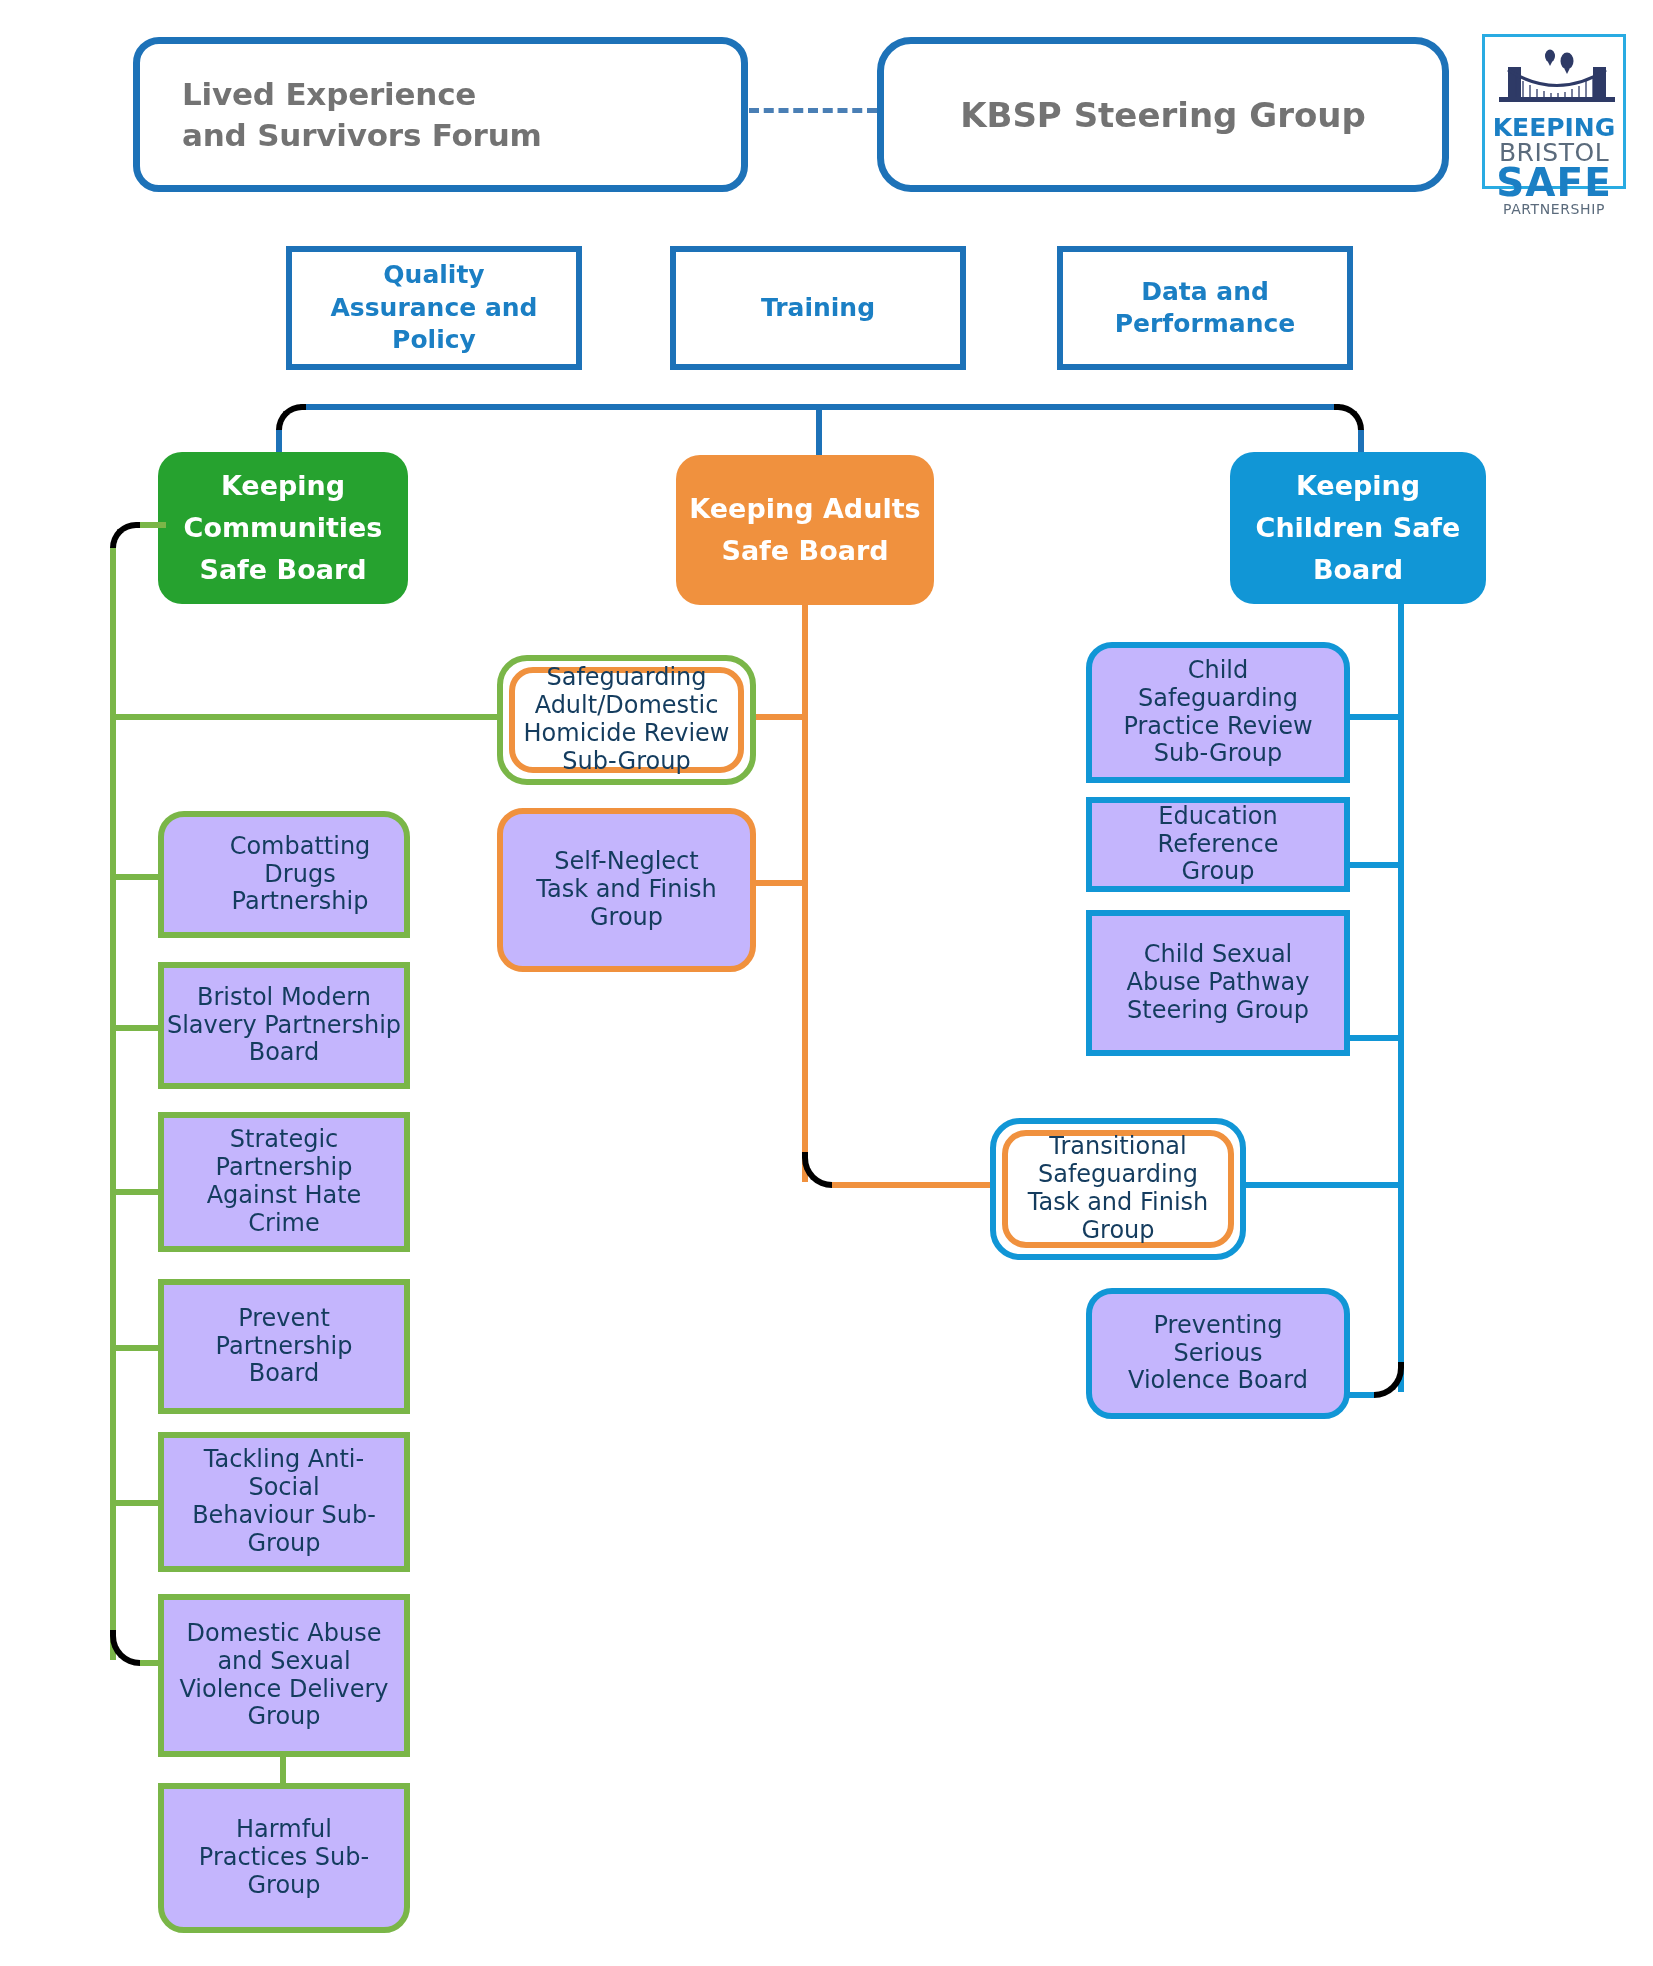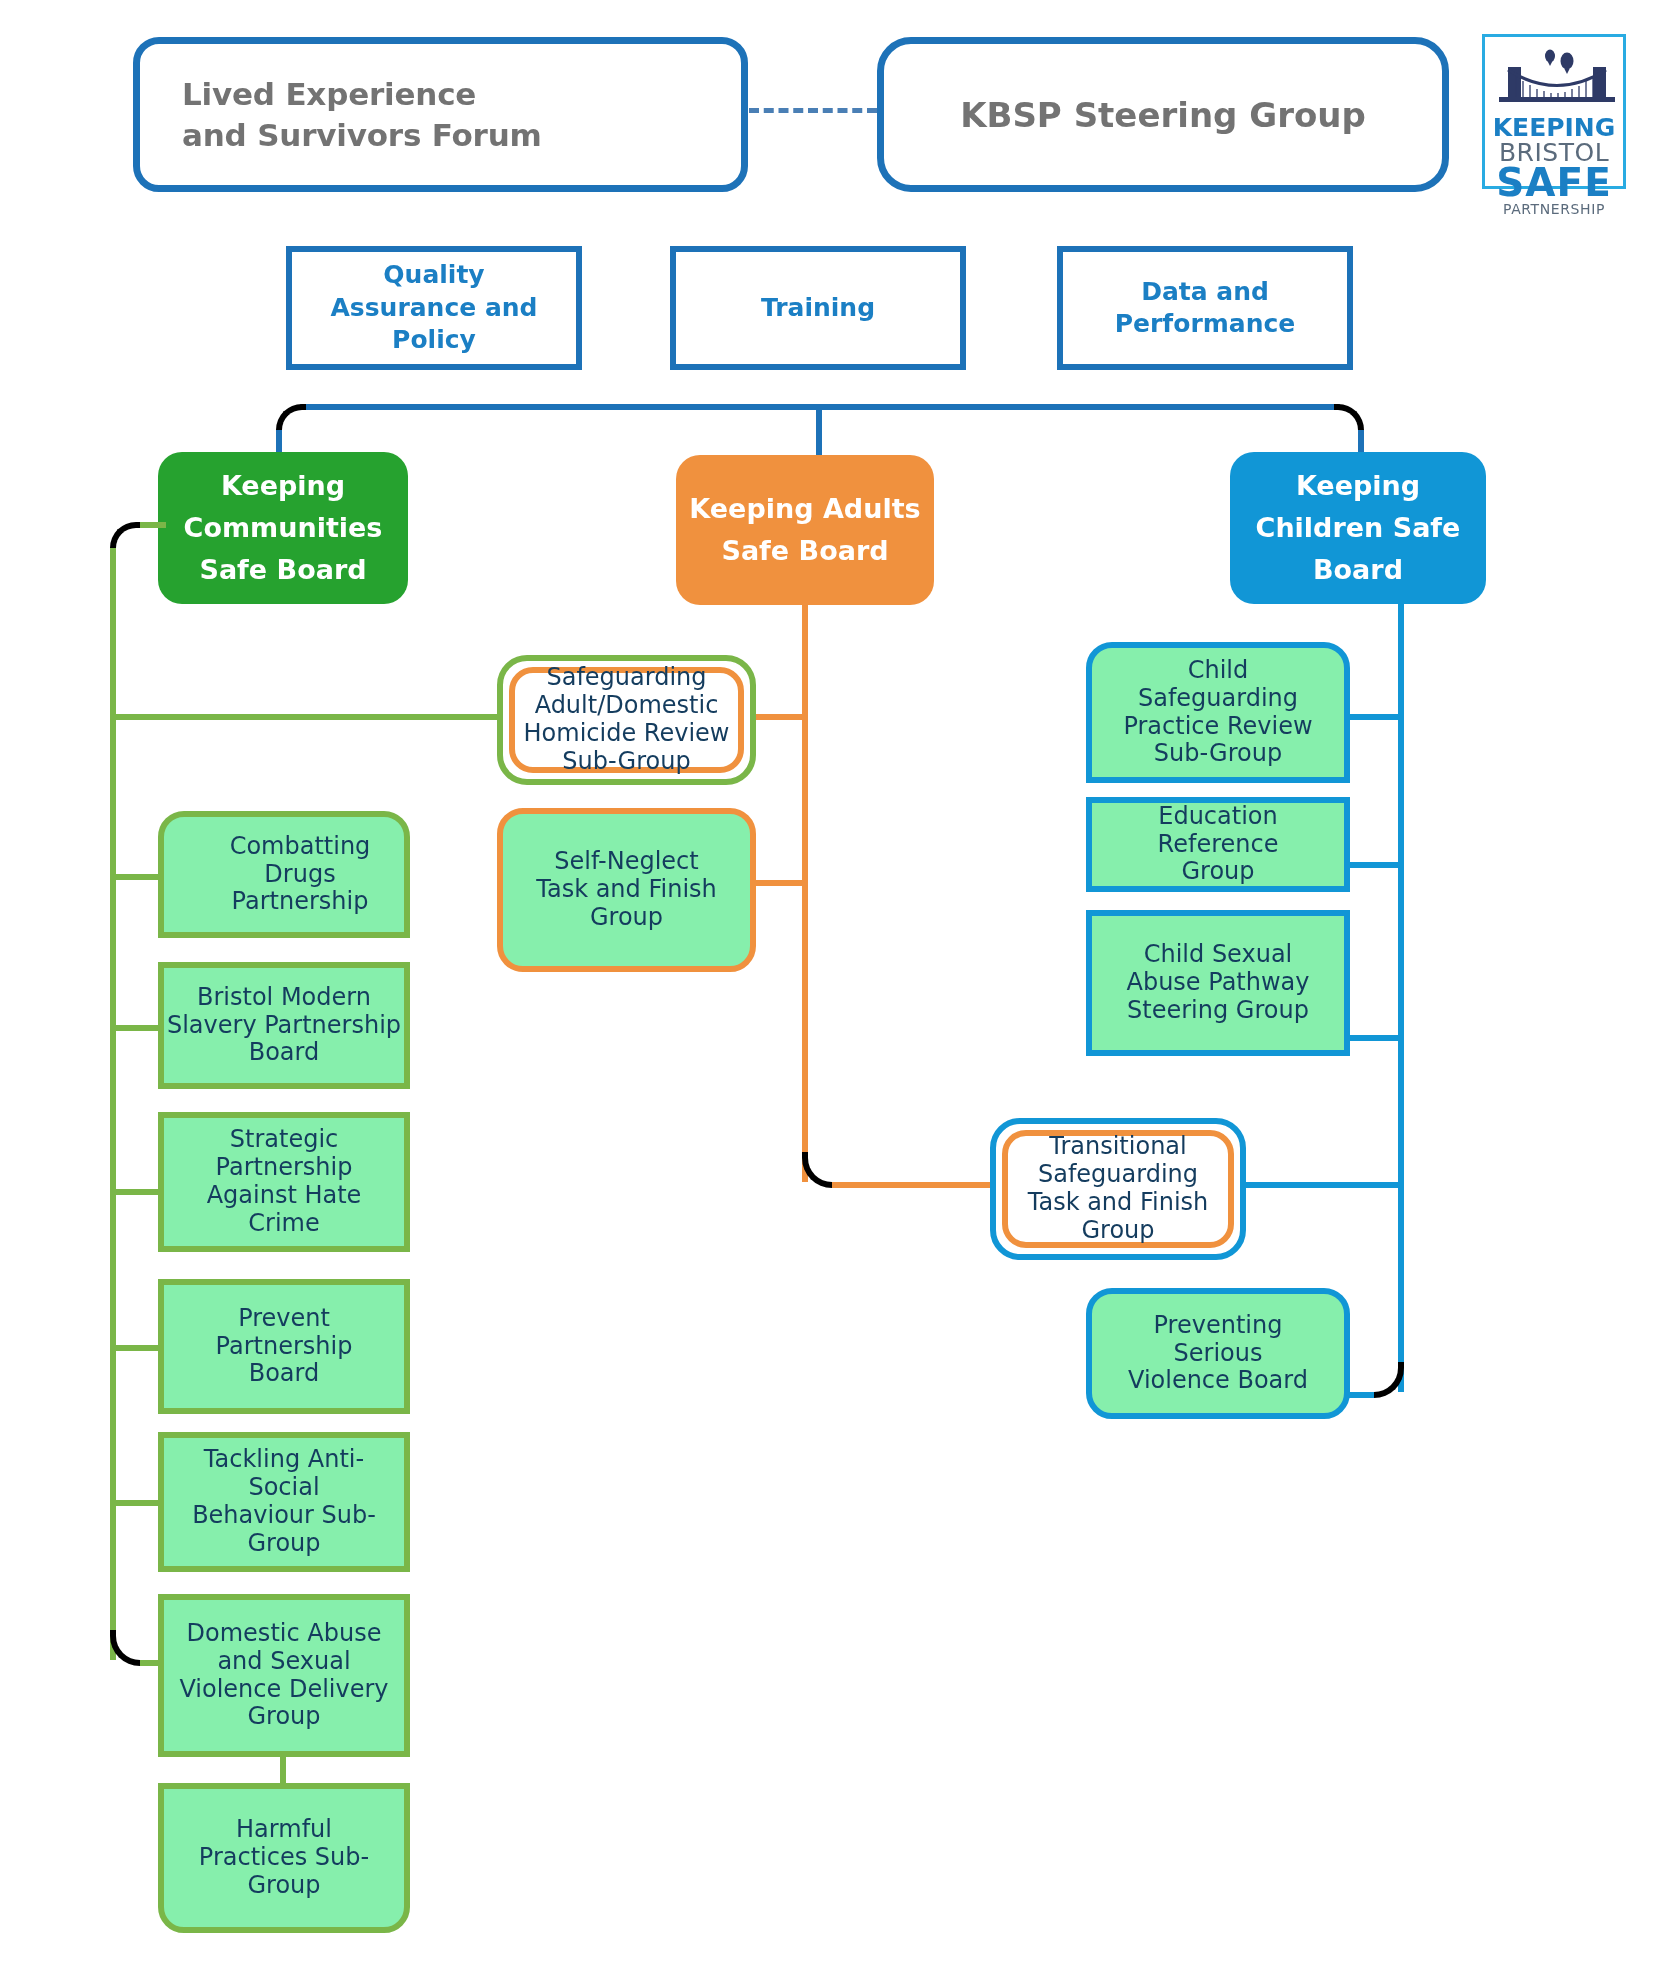--- a/index.html
+++ b/index.html
@@ -44,21 +44,21 @@
     display:flex;align-items:center;justify-content:center;text-align:center;
     border-radius:24px;color:#ffffff;font-weight:bold;font-size:27px;line-height:1.55;
   }
   .board-green{background:#26A22F;}
   .board-orange{background:#F0913E;}
   .board-blue{background:#1196D6;}
 
   
   .node{
     display:flex;align-items:center;justify-content:center;text-align:center;
-    background:#86efac;color:#143C5E;font-size:24px;line-height:1.16;
+    background:#c4b5fd;color:#143C5E;font-size:24px;line-height:1.16;
   }
   .node-green{border:6px solid #7AB648;}
   .node-blue{border:6px solid #1196D6;}
   .node-orange{border:6px solid #F0913E;}
 
   .node.r-top{border-top-left-radius:26px;border-top-right-radius:26px;}
   .node.r-bot{border-bottom-left-radius:26px;border-bottom-right-radius:26px;}
   .node.r-all{border-radius:26px;}
 
   

